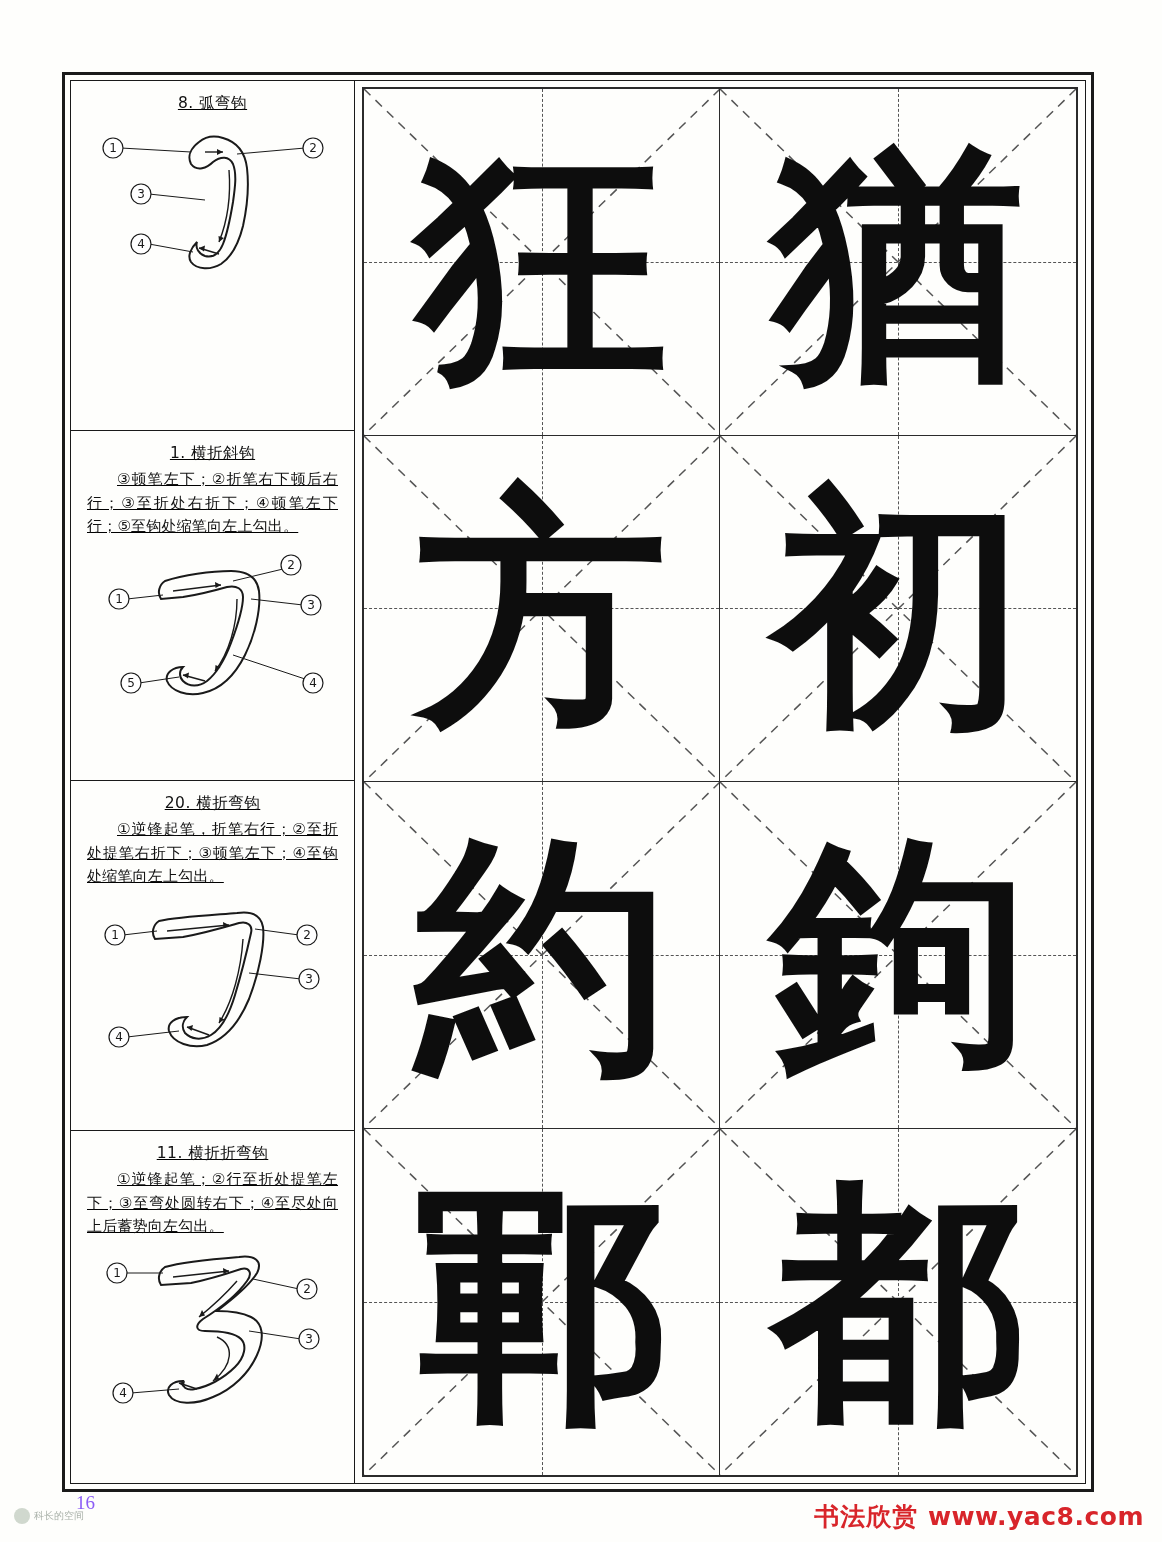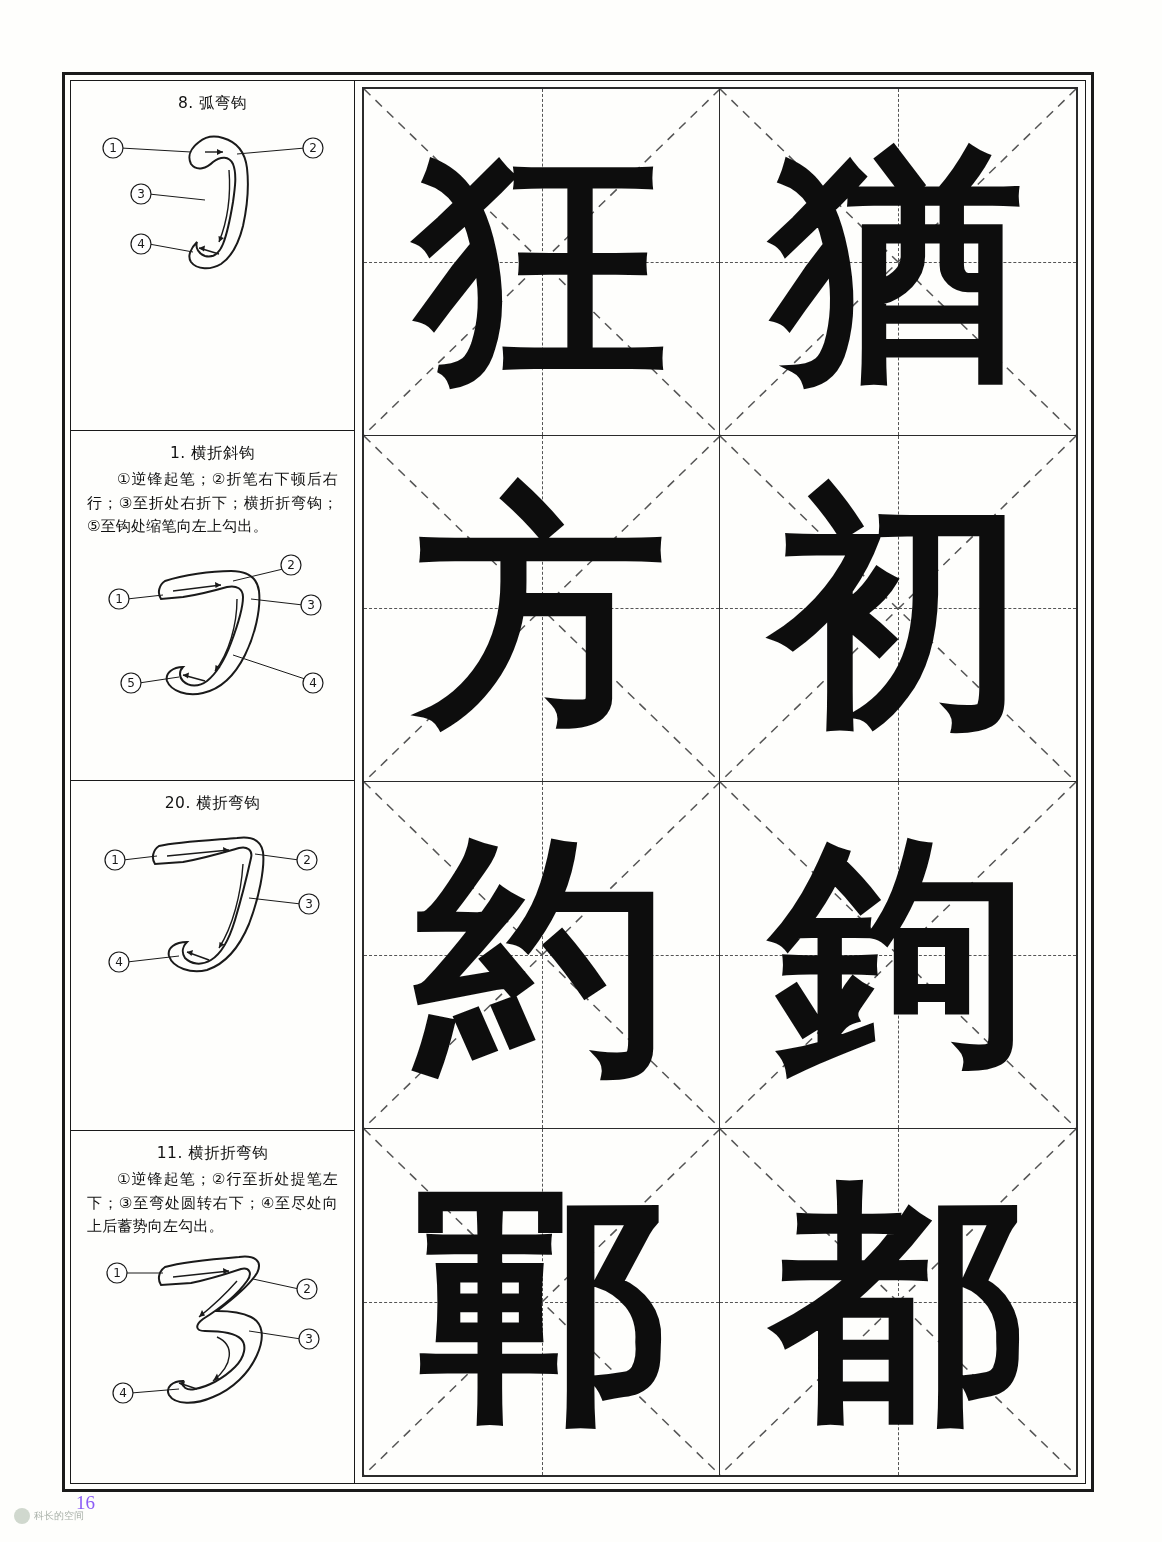--- a/index.html
+++ b/index.html
@@ -52,20 +52,21 @@
     height: 1402px;
     box-sizing: border-box;
     border-right: 1px solid #1a1a1a;
   }
   .lesson {
     position: relative;
     box-sizing: border-box;
     border-bottom: 1px solid #1a1a1a;
     padding: 12px 16px 12px 16px;
     height: 350px;
+    text-decoration: underline;
   }
   .lesson:last-child { border-bottom: none; }
 
   .lesson-title {
     font-size: 15.5px;
     text-align: center;
     letter-spacing: 0.5px;
     margin-bottom: 4px;
     color: #111;
     font-family: "DejaVu Sans", sans-serif;
@@ -237,21 +238,21 @@
           <circle cx="54" cy="72" r="10" fill="#fff" stroke="#1a1a1a" stroke-width="1.2"></circle>
           <text x="54" y="76" text-anchor="middle" fill="#1a1a1a" font-family="DejaVu Sans, sans-serif" font-size="12">3</text>
           <circle cx="54" cy="122" r="10" fill="#fff" stroke="#1a1a1a" stroke-width="1.2"></circle>
           <text x="54" y="126" text-anchor="middle" fill="#1a1a1a" font-family="DejaVu Sans, sans-serif" font-size="12">4</text>
         </svg>
       </div>
     </div>
 
     <div class="lesson">
       <div class="lesson-title">1. 横折斜钩</div>
-      <div class="lesson-body">①逆锋起笔；②折笔右下顿后右行；③至折处右折下；横折折弯钩；⑤至钩处缩笔向左上勾出。</div>
+      <div class="lesson-body">③顿笔左下；②折笔右下顿后右行；③至折处右折下；④顿笔左下行；⑤至钩处缩笔向左上勾出。</div>
       <div class="diagram">
         <svg width="252" height="170" viewBox="0 0 252 170">
           <path d="M78 34 C72 38 70 46 74 52 L96 50 C110 48 126 44 140 40
                    C150 38 156 42 156 50 C156 62 150 80 144 96
                    C138 112 130 126 120 134 C112 140 102 140 96 134
                    C92 130 92 124 96 120 C86 120 78 126 80 134
                    C84 144 100 150 116 146 C134 142 148 128 158 108
                    C168 88 174 62 172 44 C170 30 160 24 144 24
                    C124 24 96 28 78 34 Z" fill="none" stroke="#1a1a1a" stroke-width="2"></path>
           <path d="M86 44 L134 38" stroke="#1a1a1a" stroke-width="1.4" fill="none"></path>
@@ -274,20 +275,21 @@
           <circle cx="226" cy="136" r="10" fill="#fff" stroke="#1a1a1a" stroke-width="1.2"></circle>
           <text x="226" y="140" text-anchor="middle" fill="#1a1a1a" font-family="DejaVu Sans, sans-serif" font-size="12">4</text>
           <circle cx="44" cy="136" r="10" fill="#fff" stroke="#1a1a1a" stroke-width="1.2"></circle>
           <text x="44" y="140" text-anchor="middle" fill="#1a1a1a" font-family="DejaVu Sans, sans-serif" font-size="12">5</text>
         </svg>
       </div>
     </div>
 
     <div class="lesson">
       <div class="lesson-title">20. 横折弯钩</div>
+      <div class="lesson-body">①逆锋起笔，折笔右行；②至折处提笔右折下；③顿笔左下；④至钩处缩笔向左上勾出。</div>
       <div class="diagram">
         <svg width="252" height="170" viewBox="0 0 252 170">
           <path d="M72 24 C66 28 64 36 68 42 L96 40 C118 36 138 30 152 26
                    C160 24 166 28 164 36 C160 54 154 78 148 98
                    C142 118 134 132 124 138 C114 144 104 142 98 136
                    C94 130 96 124 100 120 C88 120 80 126 82 134
                    C86 146 104 152 120 148 C138 142 152 126 162 102
                    C172 76 178 46 176 30 C174 18 164 14 150 16
                    C126 18 90 20 72 24 Z" fill="none" stroke="#1a1a1a" stroke-width="2"></path>
           <path d="M80 34 L142 28" stroke="#1a1a1a" stroke-width="1.4" fill="none"></path>
@@ -453,14 +455,18 @@
 
     </div>
   </div>
 
   <div class="page-number">16</div>
 
   <div class="watermark-left">
     <span class="wm-dot"></span><span>科长的空间</span>
   </div>
 
+  <div class="site-credit">
+    <span>书法欣赏</span>
+    <span class="url">www.yac8.com</span>
+  </div>
 
 </div>
 
 </body></html>

